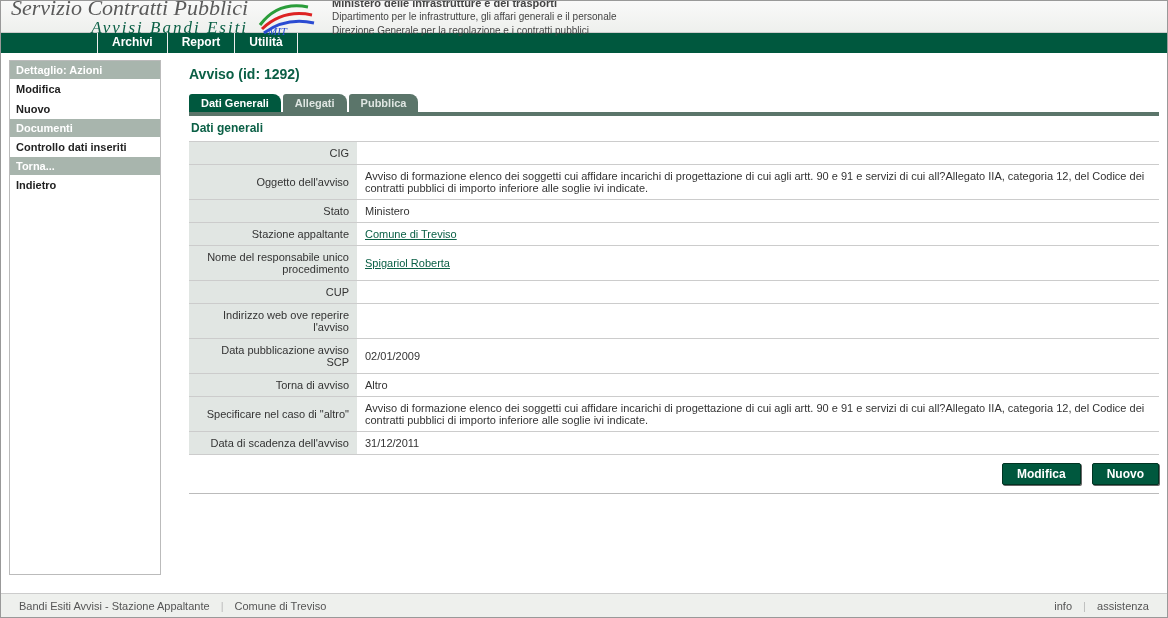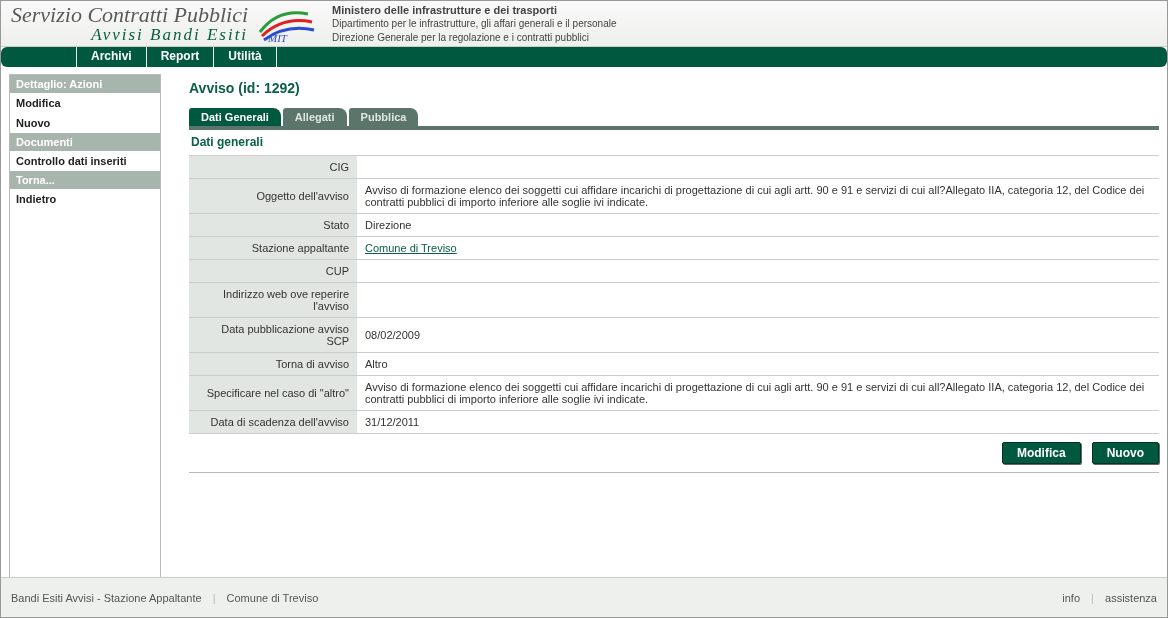--- a/index.html
+++ b/index.html
@@ -15,21 +15,21 @@
     height: 618px;
     border: 1px solid #999;
     position: relative;
     overflow: hidden;
     background: #fff;
   }
   .header {
     display: flex;
     align-items: center;
     padding: 4px 10px 4px 10px;
-    height: 46px;
+    height: 32px;
     background: linear-gradient(#f9f9f9,#eef0ed);
     border-bottom: 1px solid #ccc;
   }
   .header-title {
     font-family: Georgia, "Times New Roman", serif;
     font-style: italic;
     color: #555;
     line-height: 1.05;
   }
   .header-title .line1 {
@@ -54,22 +54,21 @@
     color: #444;
     line-height: 1.35;
     font-size: 10px;
   }
   .ministero b { font-size: 11px; }
   .navbar {
     background: #00583e;
     height: 20px;
     display: flex;
     align-items: stretch;
-    padding-left: 75px;
-    border-radius: 6px;
+    padding-left: 96px;
   }
   .navbar a {
     color: #fff;
     font-weight: bold;
     font-size: 12px;
     text-decoration: none;
     padding: 2px 14px 0 14px;
     border-left: 1px solid #eee;
     border-right: 1px solid #eee;
     margin-right: -1px;
@@ -199,27 +198,27 @@
   .hr-end {
     border: none;
     border-top: 1px solid #bbb;
     margin: 8px 0 0 0;
   }
   .footer {
     position: absolute;
     bottom: 0;
     left: 0;
     right: 0;
-    height: 40px;
+    height: 24px;
     background: #eef0ed;
     border-top: 1px solid #ccc;
     display: flex;
     align-items: center;
     justify-content: space-between;
-    padding: 0 10px;
+    padding: 0 18px;
     color: #555;
     font-size: 11px;
   }
   .footer .left span.div, .footer .right span.div { padding: 0 8px; color:#bbb; }
   .footer a { color:#555; text-decoration:none; }
 </style>
 </head>
 <body>
 
 <div class="frame">
@@ -278,37 +277,41 @@
             <tr>
           <td class="label">CIG</td>
           <td class="value"></td>
         </tr>
         <tr>
           <td class="label">Oggetto dell'avviso</td>
           <td class="value">Avviso di formazione elenco dei soggetti cui affidare incarichi di progettazione di cui agli artt. 90 e 91 e servizi di cui all?Allegato IIA, categoria 12, del Codice dei contratti pubblici di importo inferiore alle soglie ivi indicate.</td>
         </tr>
         <tr>
           <td class="label">Stato</td>
-          <td class="value">Direzione</td>
+          <td class="value">Ministero</td>
         </tr>
         <tr>
           <td class="label">Stazione appaltante</td>
           <td class="value"><a href="#">Comune di Treviso</a></td>
         </tr>
         <tr>
+          <td class="label">Nome del responsabile unico procedimento</td>
+          <td class="value"><a href="#">Spigariol Roberta</a></td>
+        </tr>
+        <tr>
           <td class="label">CUP</td>
           <td class="value"></td>
         </tr>
         <tr>
           <td class="label">Indirizzo web ove reperire l'avviso</td>
           <td class="value"></td>
         </tr>
         <tr>
           <td class="label">Data pubblicazione avviso SCP</td>
-          <td class="value">08/02/2009</td>
+          <td class="value">02/01/2009</td>
         </tr>
         <tr>
           <td class="label">Torna di avviso</td>
           <td class="value">Altro</td>
         </tr>
         <tr>
           <td class="label">Specificare nel caso di "altro"</td>
           <td class="value">Avviso di formazione elenco dei soggetti cui affidare incarichi di progettazione di cui agli artt. 90 e 91 e servizi di cui all?Allegato IIA, categoria 12, del Codice dei contratti pubblici di importo inferiore alle soglie ivi indicate.</td>
         </tr>
         <tr>

